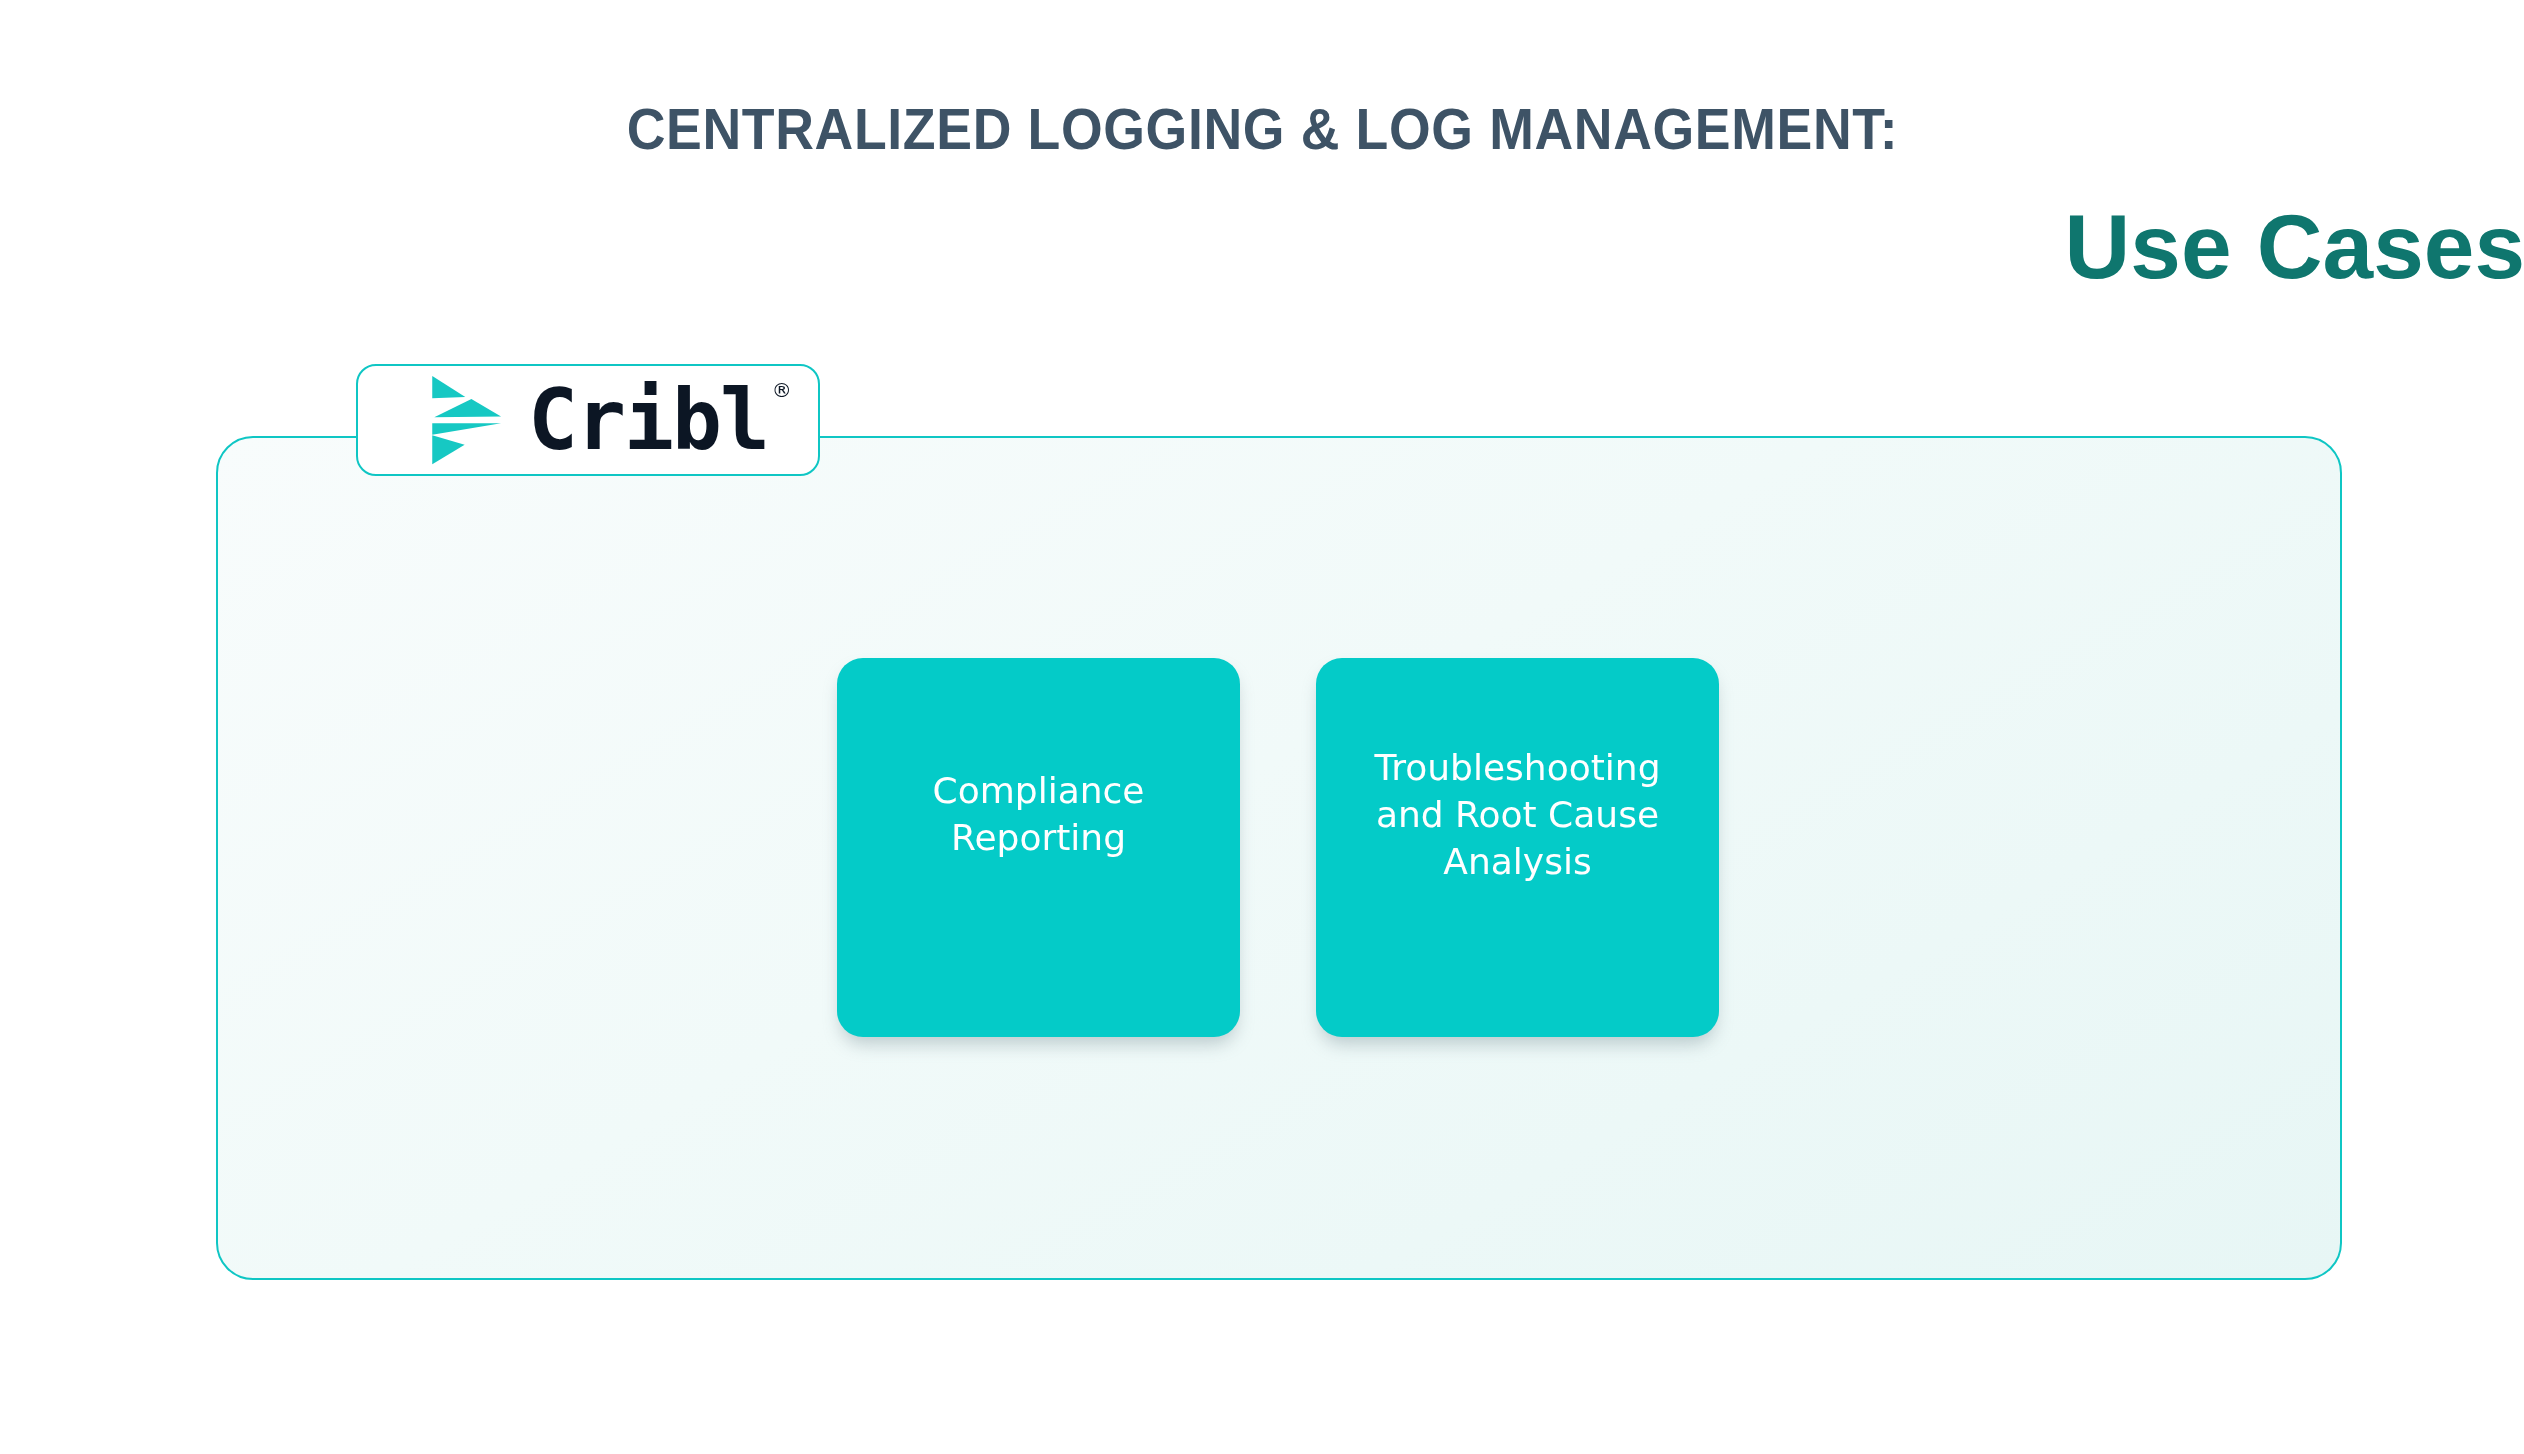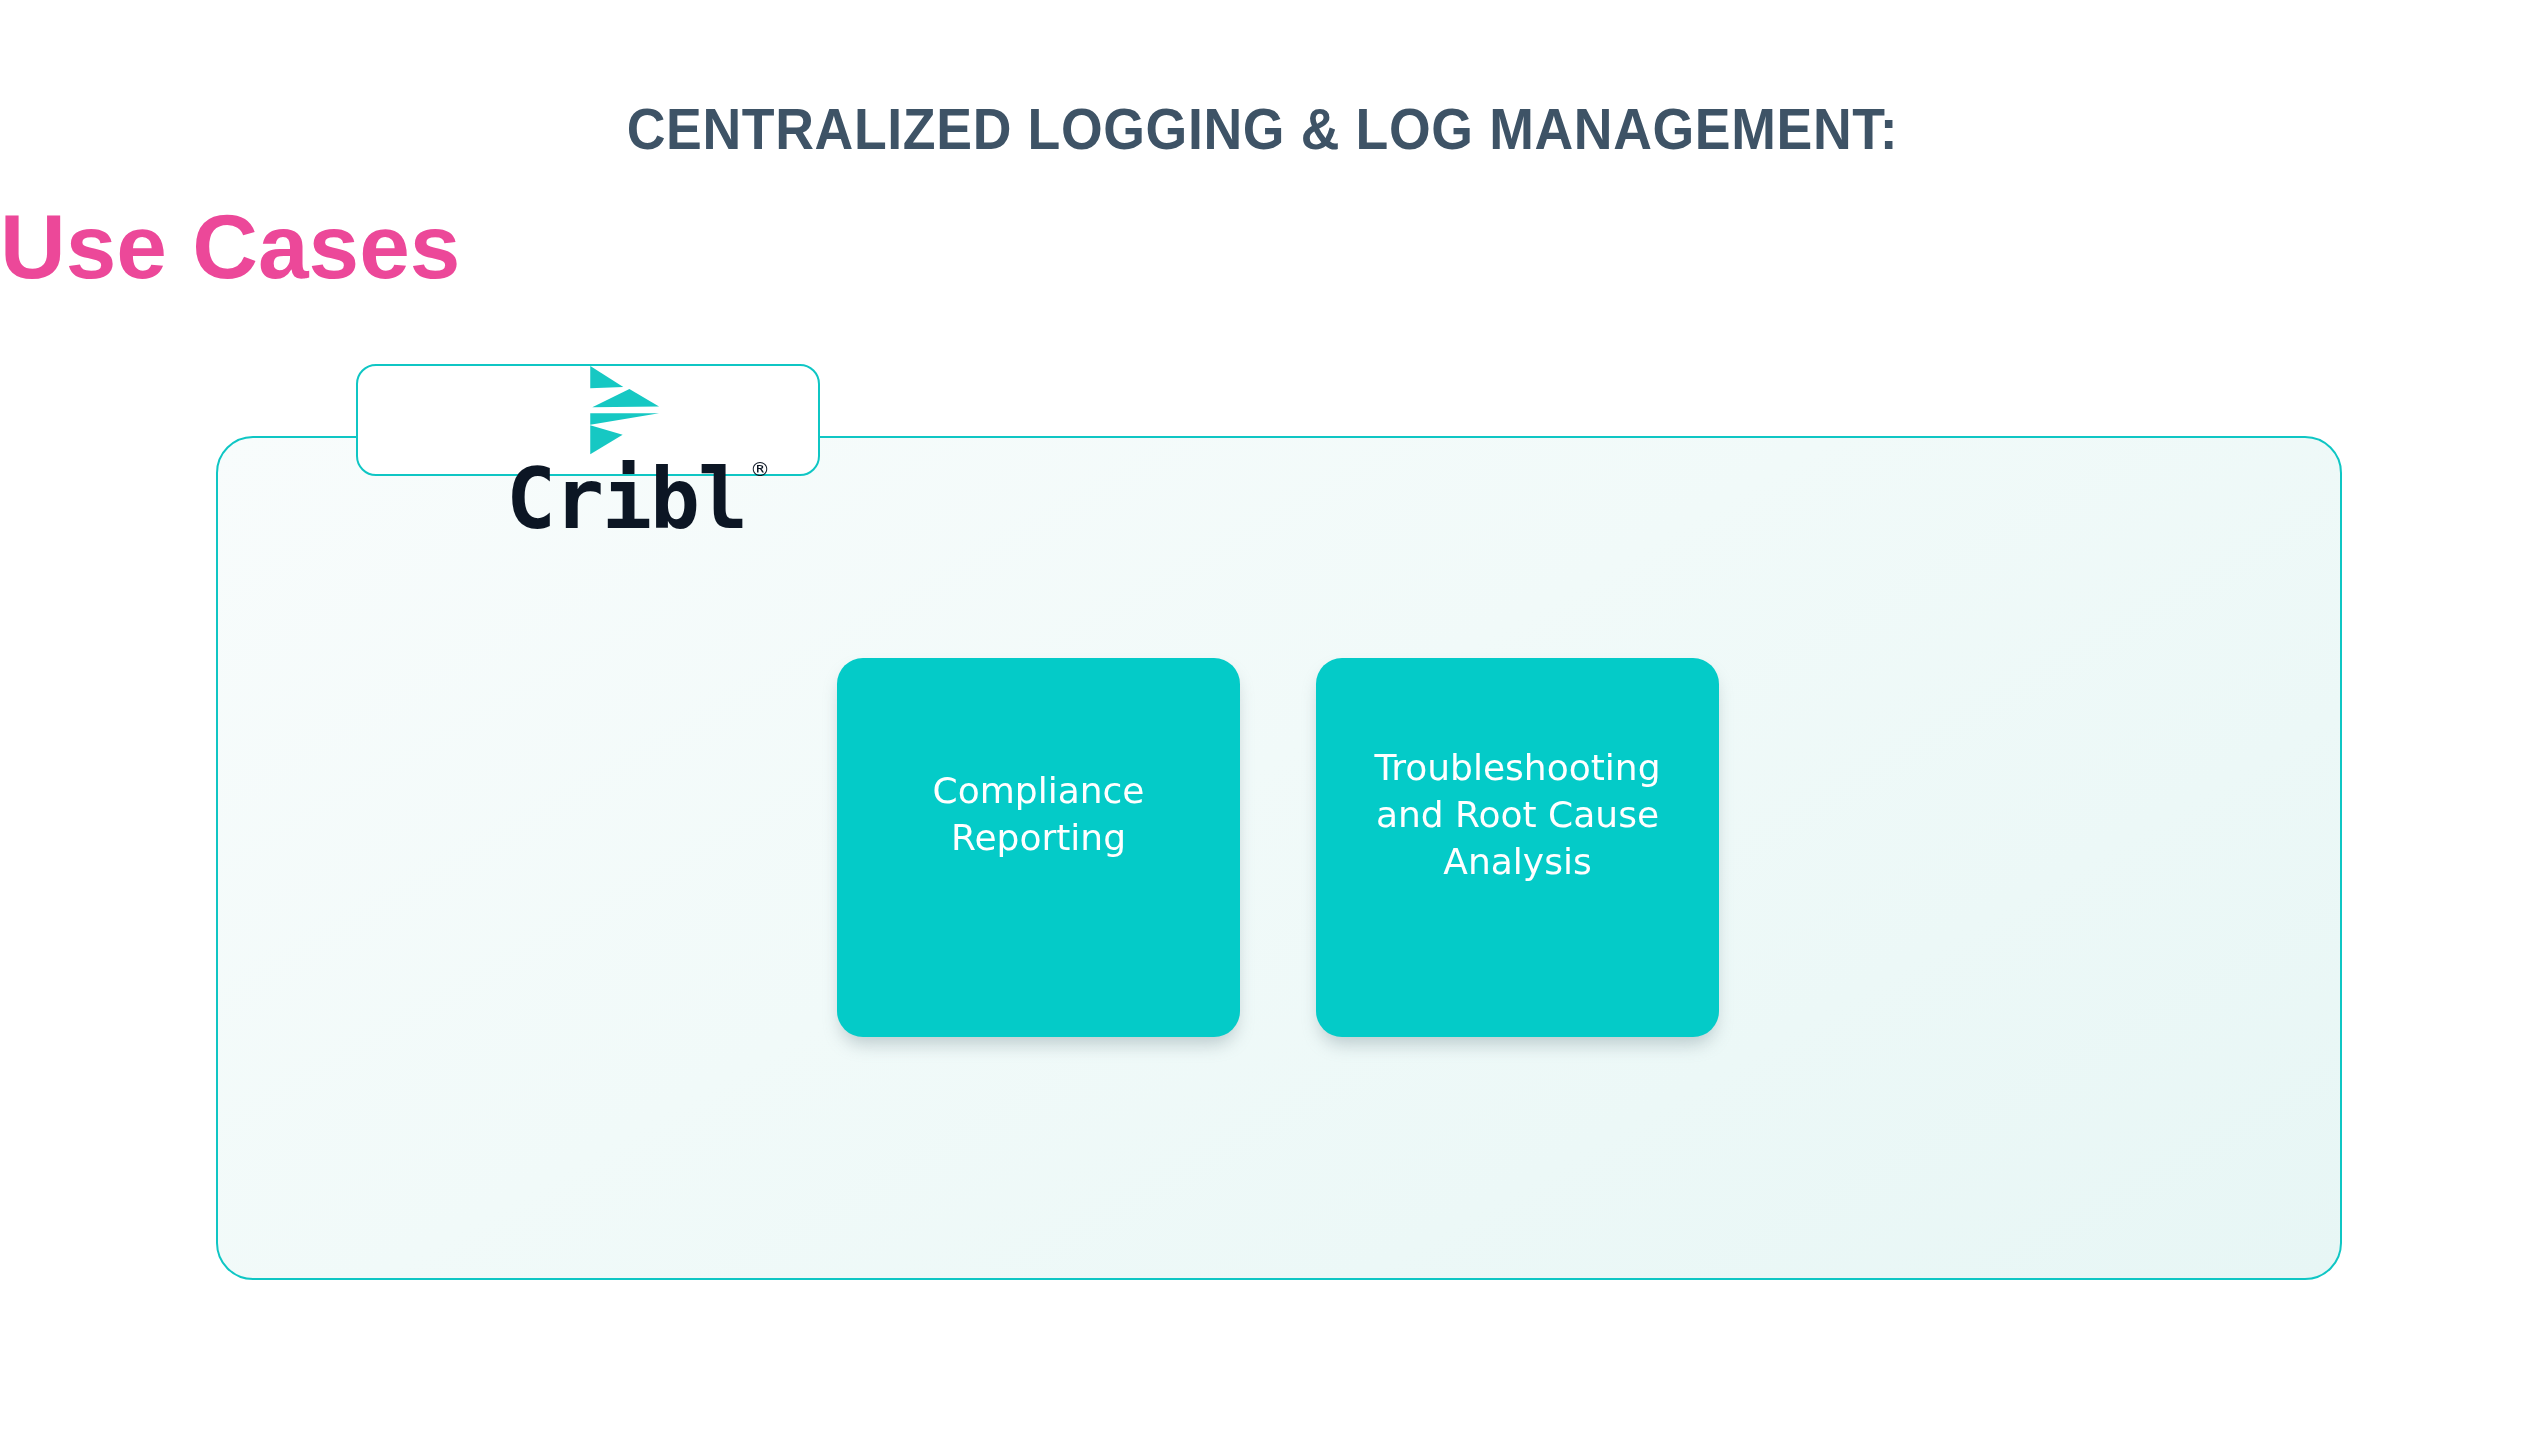--- a/index.html
+++ b/index.html
@@ -28,24 +28,24 @@
     font-weight: 700;
     letter-spacing: 0.7px;
     color: #3E5366;
     transform: scaleX(0.94);
   }
   .main-title {
     position: absolute;
     top: 195px;
     left: 0;
     width: 100%;
-    text-align: left;
+    text-align: right;
     font-size: 91px;
     font-weight: 700;
-    color: #ec4899;
+    color: #0f766e;
   }
   
   .panel {
     position: absolute;
     left: 216px;
     top: 436px;
     width: 2126px;
     height: 844px;
     box-sizing: border-box;
     border: 2.6px solid #0FC6C4;
@@ -61,21 +61,20 @@
     width: 464px;
     height: 112px;
     box-sizing: border-box;
     background: #FFFFFF;
     border: 2.6px solid #0FC6C4;
     border-radius: 20px;
     z-index: 2;
     display: flex;
     align-items: center;
     padding-left: 74px;
-    flex-direction: column;
   }
   .logo-mark {
     width: 70px;
     height: 89px;
     flex: 0 0 auto;
     display: block;
   }
   .wordmark-wrap {
     display: flex;
     align-items: flex-start;

